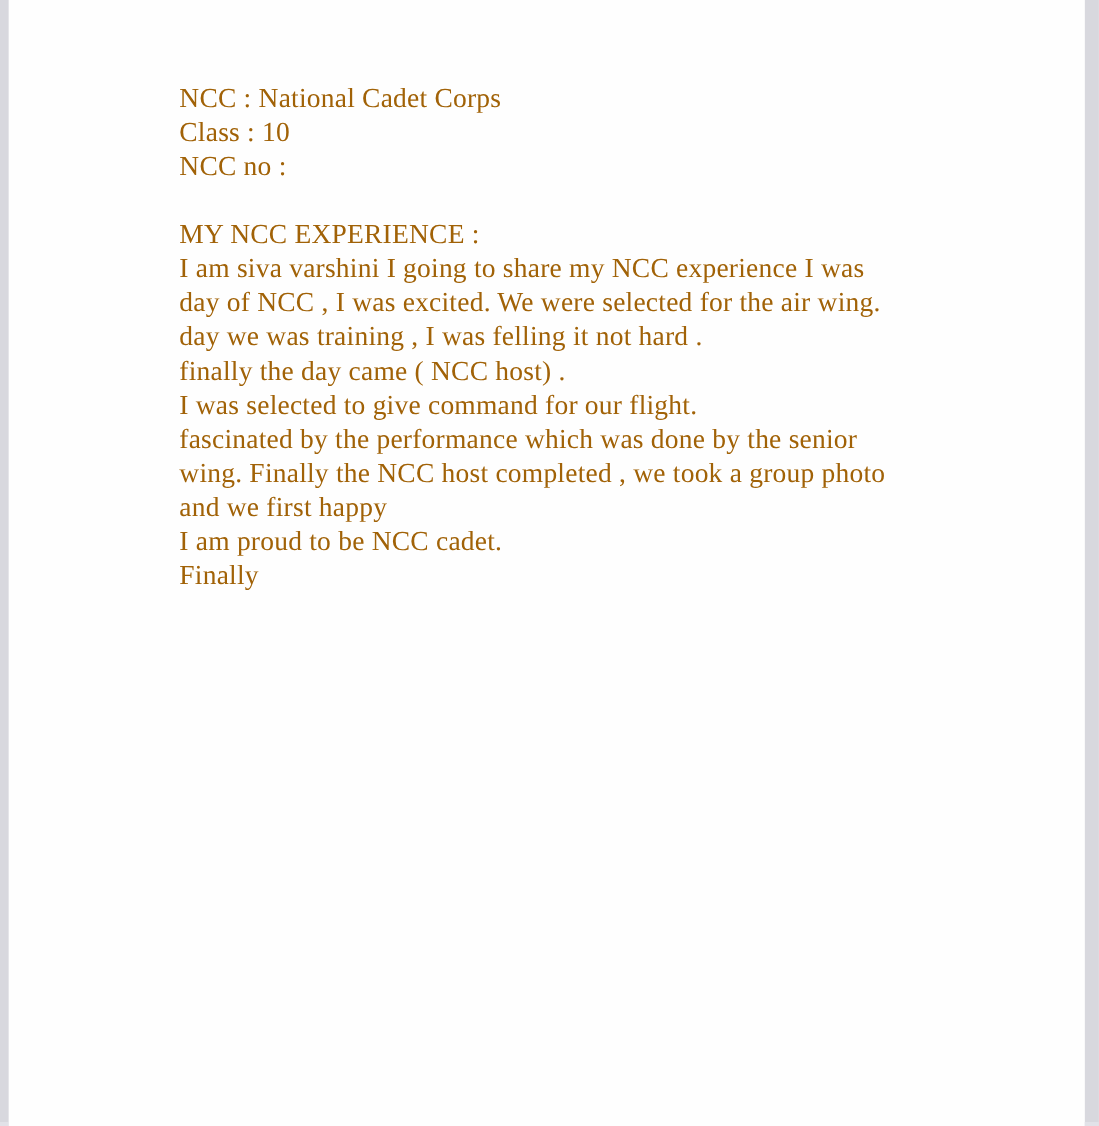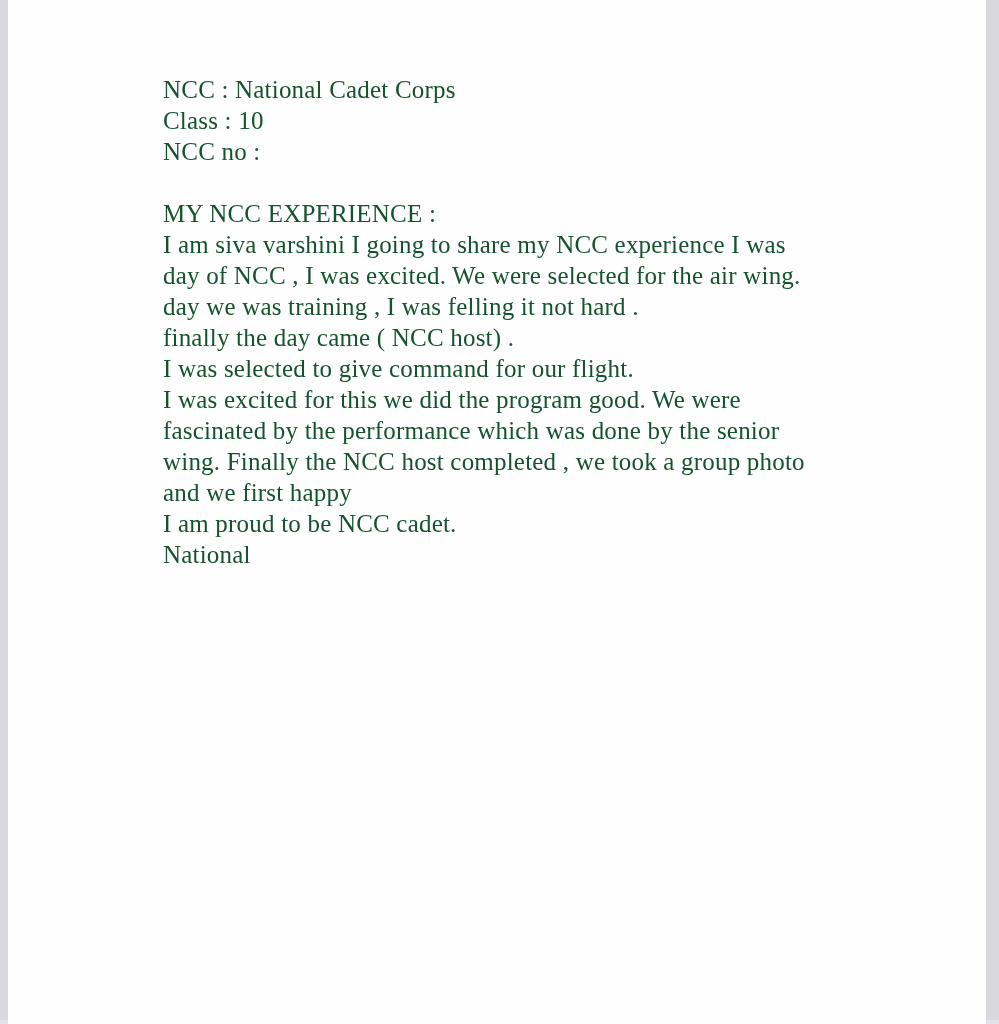--- a/index.html
+++ b/index.html
@@ -36,21 +36,21 @@
     top: 0;
     width: 978px;
     height: 1024px;
     background: #fefefe;
   }
   .doc-text {
     position: absolute;
     left: 155px;
     top: 74px;
     width: 720px;
-    color: #14532d;
+    color: #a16207;
     font-size: 25px;
     line-height: 31px;
     letter-spacing: 0.2px;
   }
   .line {
     white-space: pre;
     height: 31px;
   }
   .block-gap {
     height: 31px;
@@ -74,22 +74,21 @@
 
     <div class="block-gap"></div>
 
     <div class="essay-block">
       <div class="line">MY NCC EXPERIENCE :</div>
       <div class="line">I am siva varshini I going to share my NCC experience I was</div>
       <div class="line">day of NCC , I was excited. We were selected for the air wing.</div>
       <div class="line">day we was training , I was felling it not hard .</div>
       <div class="line">finally the day came ( NCC host) .</div>
       <div class="line">I was selected to give command for our flight.</div>
-      <div class="line">I was excited for this we did the program good. We were</div>
       <div class="line">fascinated by the performance which was done by the senior</div>
       <div class="line">wing. Finally the NCC host completed , we took a group photo</div>
       <div class="line">and we first happy</div>
       <div class="line">I am proud to be NCC cadet.</div>
-      <div class="line">National</div>
+      <div class="line">Finally</div>
     </div>
 
   </div>
 </div>
 
 </body></html>

